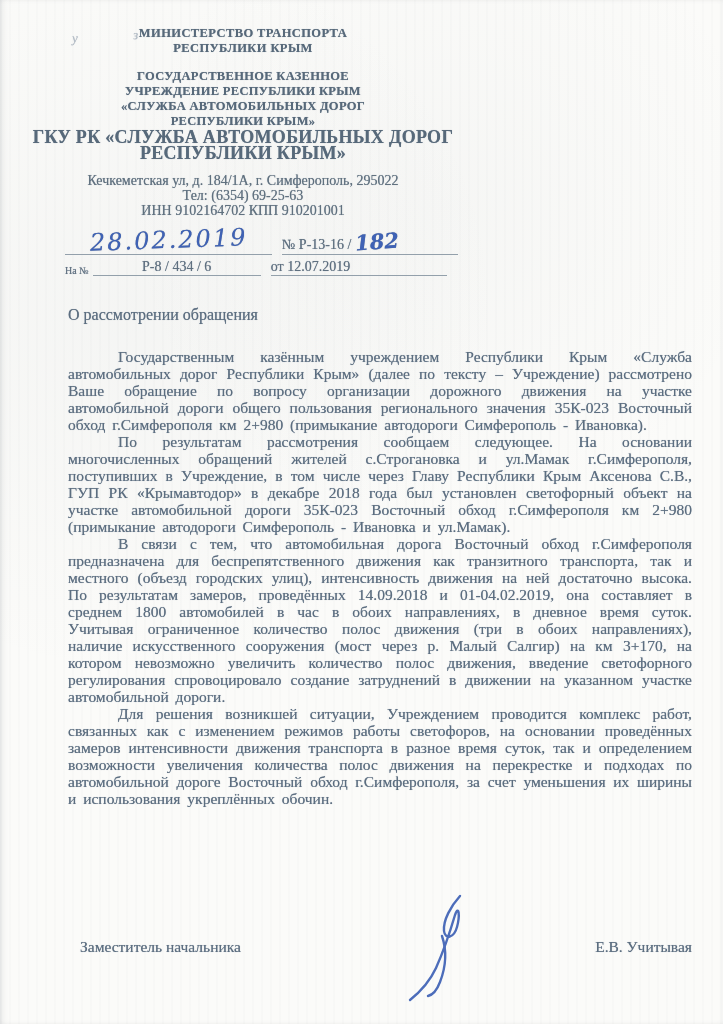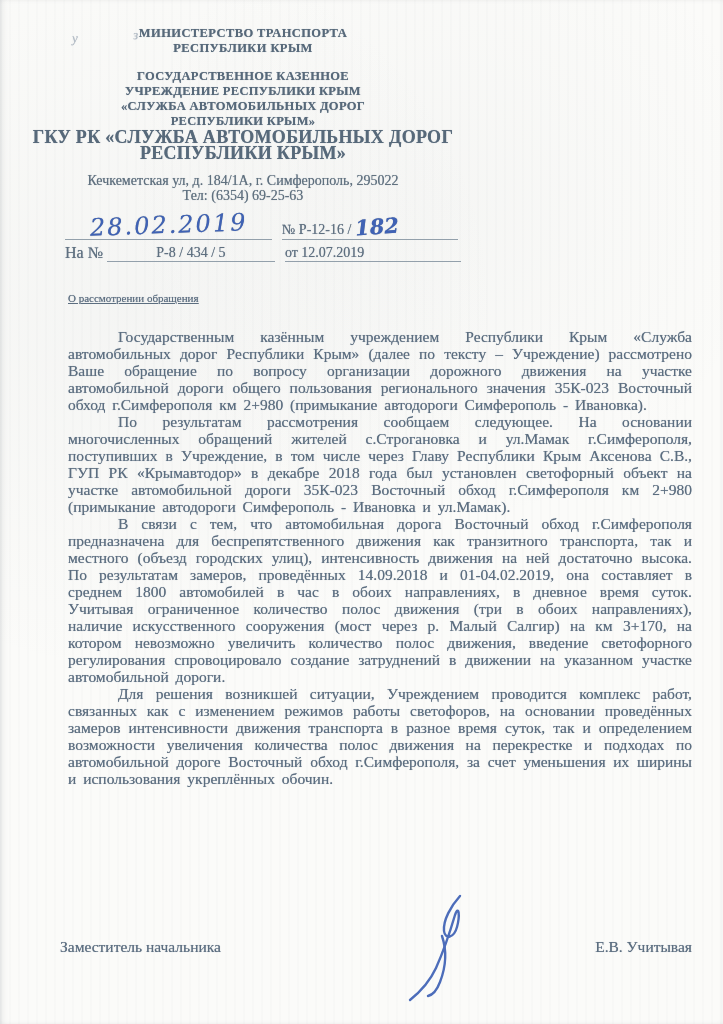--- a/index.html
+++ b/index.html
@@ -40,27 +40,27 @@
   .ref-cell{ border-bottom:1px solid #93a0ab; text-align:center; }
   .ref-date-cell{ width:207px; }
   .ref-num-cell{ width:176px; margin-left:10px; text-align:left; white-space:nowrap; }
   .hand{
     font-family:"DejaVu Serif","Liberation Serif",serif;
     font-style:italic; color:#3f62b5;
   }
   .hand-date{ font-size:24px; letter-spacing:2px; display:inline-block; transform:rotate(-2deg); }
   .hand-num{ font-size:21px; display:inline-block; transform:rotate(-4deg); font-weight:bold; }
   .ref-row2{ margin-top:4px; }
-  .ref-label{ font-size:16px; padding-right:4px; white-space:nowrap;text-align:center; }
+  .ref-label{ font-size:10px; padding-right:4px; white-space:nowrap;text-align:center; }
   .ref-reply-cell{ width:168px; }
-  .subject{ margin:30px 3px 0 68px; font-size:11px;text-decoration:underline; }
+  .subject{ margin:30px 3px 0 68px; font-size:16px; }
   .body-text{ margin:24px 31px 12px 68px; font-size:15.5px; line-height:17px; text-align:justify; word-spacing:3px; }
   .body-text p{ margin:0; text-indent:50px; }
   .sig-row{
-    position:absolute; left:60px; right:31px; top:938px;
+    position:absolute; left:80px; right:31px; top:938px;
     display:flex; justify-content:space-between;
     font-size:15.5px;
   }
   .signature-svg{ position:absolute; left:398px; top:888px; }
 </style>
 </head>
 <body>
 
 <div class="page scan-text">
 
@@ -72,31 +72,32 @@
     <div class="lh-block lh-institution">ГОСУДАРСТВЕННОЕ КАЗЕННОЕ
 УЧРЕЖДЕНИЕ РЕСПУБЛИКИ КРЫМ
 «СЛУЖБА АВТОМОБИЛЬНЫХ ДОРОГ
 РЕСПУБЛИКИ КРЫМ»</div>
     <div class="lh-block lh-short">ГКУ РК «СЛУЖБА АВТОМОБИЛЬНЫХ ДОРОГ
 РЕСПУБЛИКИ КРЫМ»</div>
 
     <div class="contacts">
       <div>Кечкеметская ул, д. 184/1А, г. Симферополь, 295022</div>
       <div>Тел: (6354) 69-25-63</div>
+      <div>ИНН 9102164702 КПП 910201001</div>
     </div>
   </div>
 
   <div class="ref">
     <div class="ref-row">
       <div class="ref-cell ref-date-cell"><span class="hand hand-date">28.02.2019</span></div>
-      <div class="ref-cell ref-num-cell"><span>№ </span><span>Р-12-16 / </span><span class="hand hand-num">182</span></div>
+      <div class="ref-cell ref-num-cell"><span>№ </span><span>Р-13-16 / </span><span class="hand hand-num">182</span></div>
     </div>
     <div class="ref-row ref-row2">
       <span class="ref-label">На №</span>
-      <div class="ref-cell ref-reply-cell">Р-8 / 434 / 5</div>
+      <div class="ref-cell ref-reply-cell">Р-8 / 434 / 6</div>
       <div class="ref-cell ref-num-cell">от  12.07.2019</div>
     </div>
   </div>
 
   <div class="subject">О рассмотрении обращения</div>
 
   <div class="body-text">
     <p>Государственным казённым учреждением Республики Крым «Служба автомобильных дорог Республики Крым» (далее по тексту – Учреждение) рассмотрено Ваше обращение по вопросу организации дорожного движения на участке автомобильной дороги общего пользования регионального значения 35К-023 Восточный обход г.Симферополя км 2+980 (примыкание автодороги Симферополь - Ивановка).</p>
     <p>По результатам рассмотрения сообщаем следующее. На основании многочисленных обращений жителей с.Строгановка и ул.Мамак г.Симферополя, поступивших в Учреждение, в том числе через Главу Республики Крым Аксенова С.В., ГУП РК «Крымавтодор» в декабре 2018 года был установлен светофорный объект на участке автомобильной дороги 35К-023 Восточный обход г.Симферополя км 2+980 (примыкание автодороги Симферополь - Ивановка и ул.Мамак).</p>
     <p>В связи с тем, что автомобильная дорога Восточный обход г.Симферополя предназначена для беспрепятственного движения как транзитного транспорта, так и местного (объезд городских улиц), интенсивность движения на ней достаточно высока. По результатам замеров, проведённых 14.09.2018 и 01-04.02.2019, она составляет в среднем 1800 автомобилей в час в обоих направлениях, в дневное время суток. Учитывая ограниченное количество полос движения (три в обоих направлениях), наличие искусственного сооружения (мост через р. Малый Салгир) на км 3+170, на котором невозможно увеличить количество полос движения, введение светофорного регулирования спровоцировало создание затруднений в движении на указанном участке автомобильной дороги.</p>

